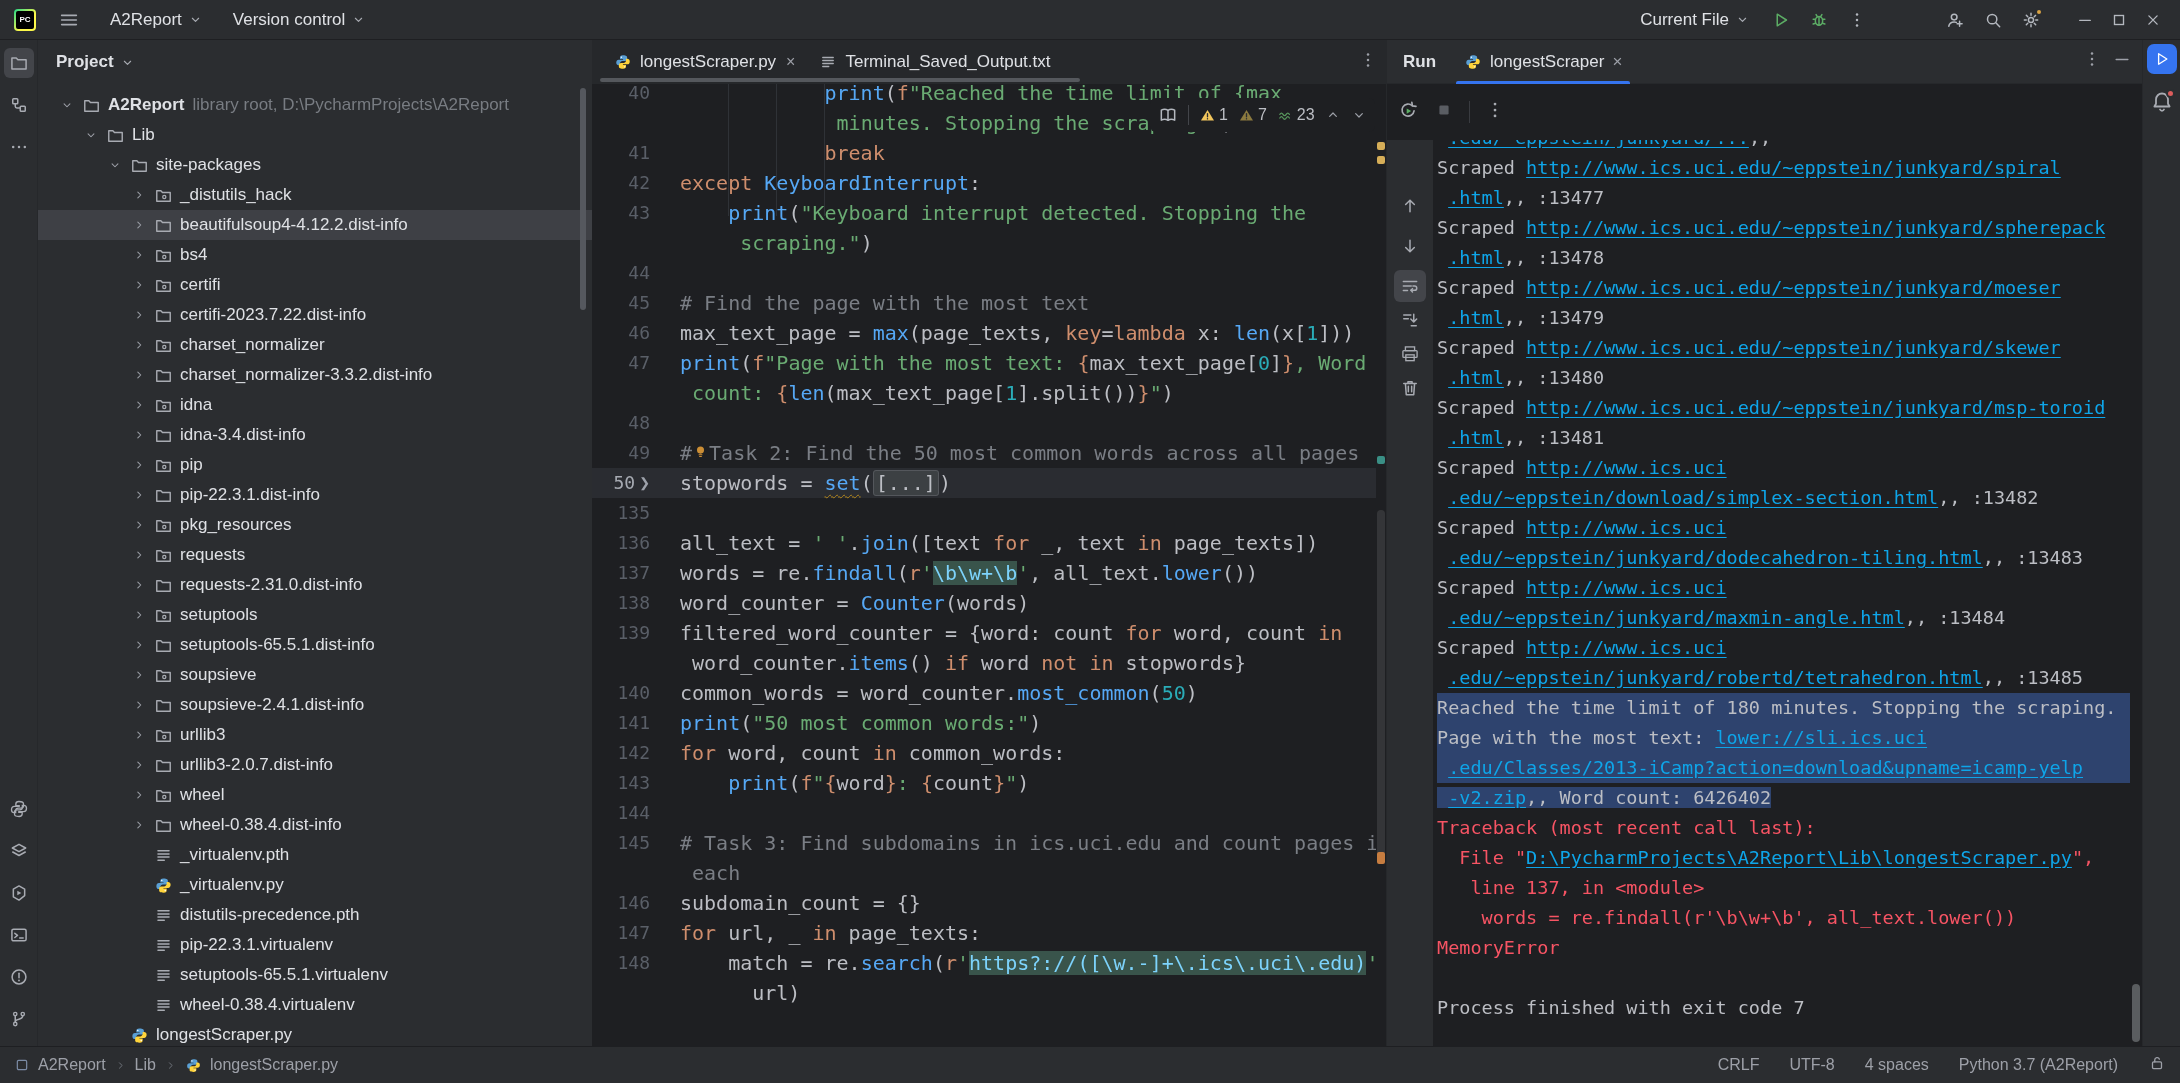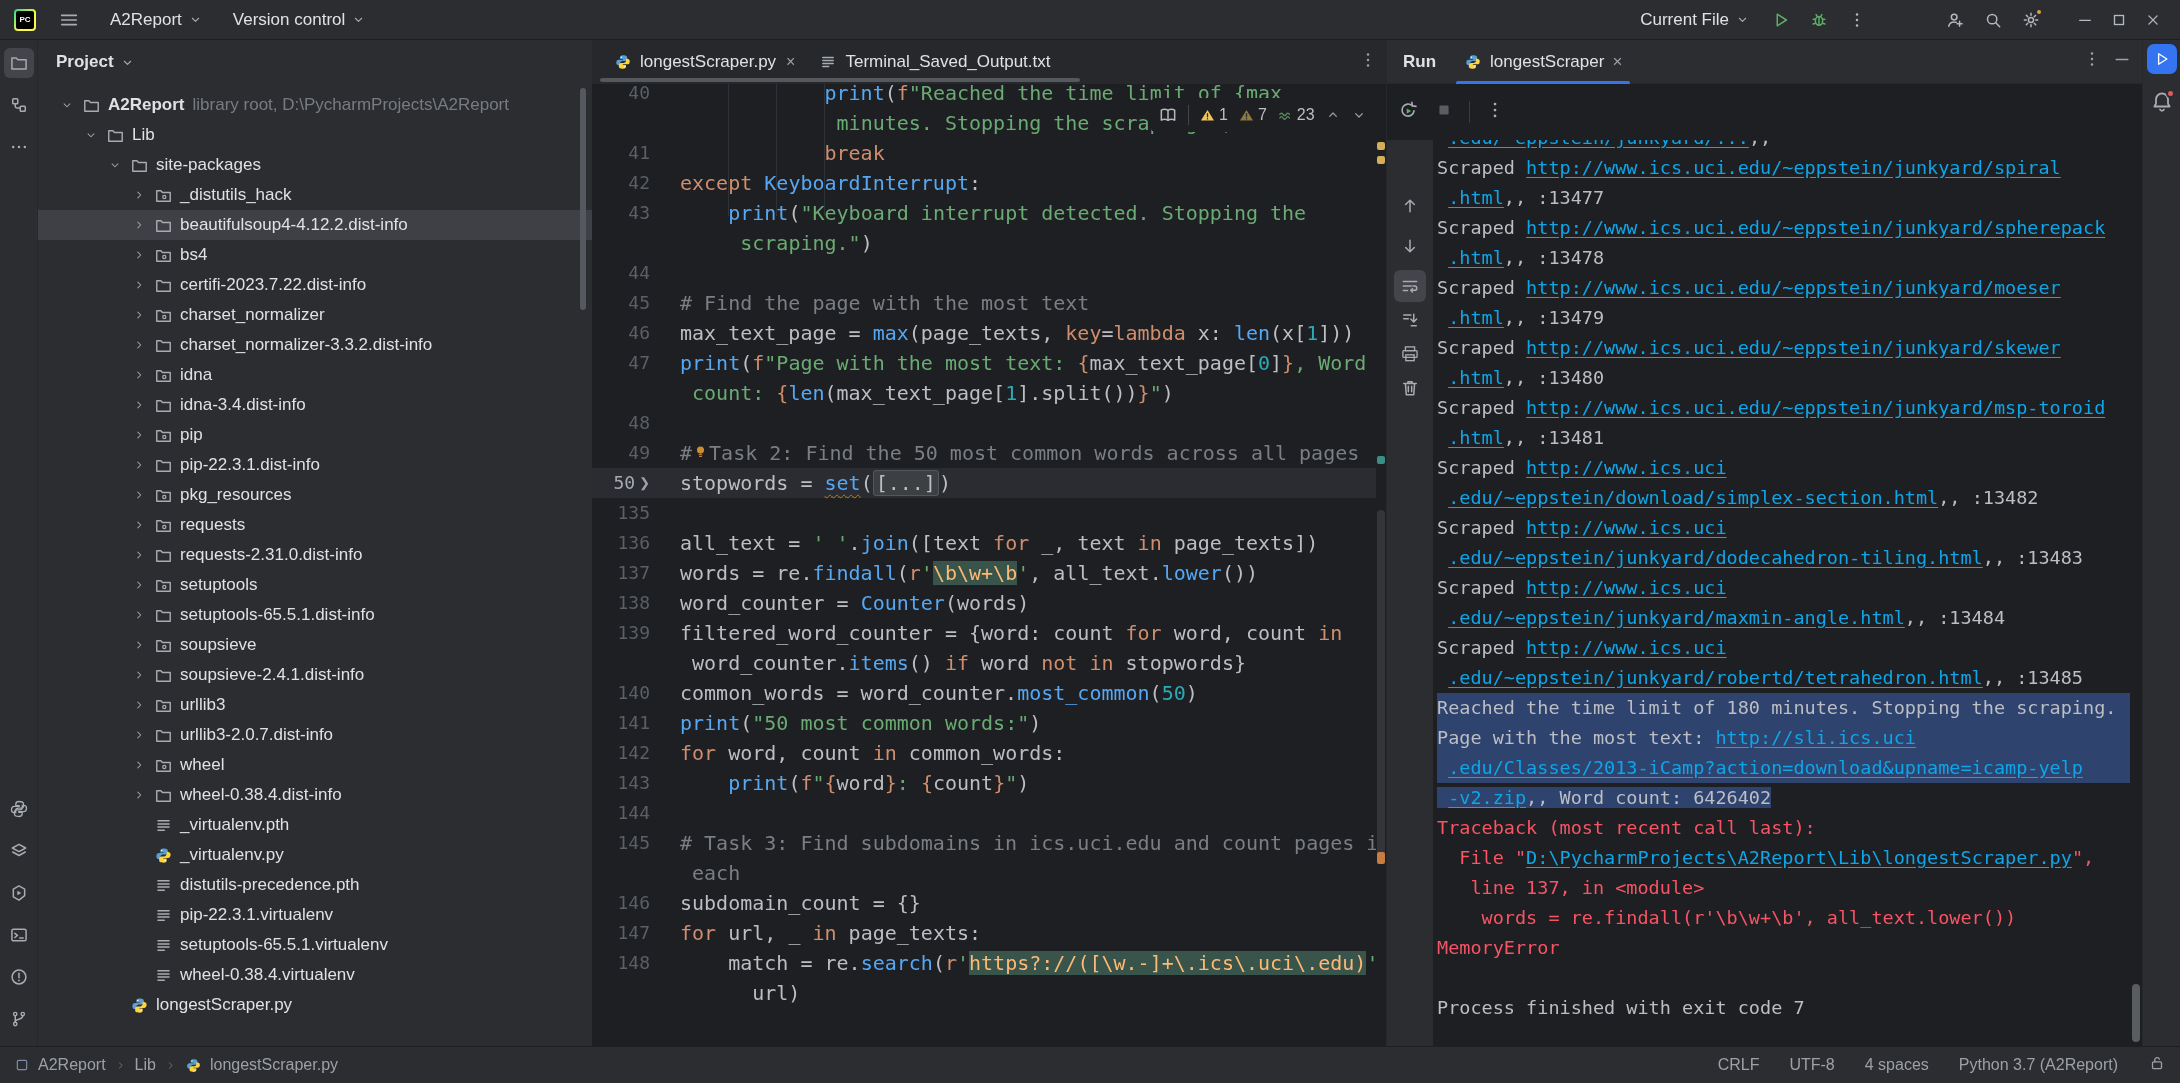--- a/index.html
+++ b/index.html
@@ -47,21 +47,21 @@
   .tabscroll{position:absolute;left:8px;top:38px;width:480px;height:4px;border-radius:2px;background:#55585D;z-index:5;}
   .codearea{position:absolute;left:0;top:44px;right:10px;bottom:0;overflow:hidden;}
   .crow{display:flex;height:30px;font-size:20px;line-height:30px;white-space:pre;}
   .crow.hl{background:#2A2C31;}
   .lnum{width:64px;text-align:right;padding-right:6px;color:#5A5F68;font-size:18px;flex:none;}
   .lnum .fold{color:#9DA2AB;margin-left:4px;}
   .crow.hl .lnum{color:#A6AAB2;}
   .cline{padding-left:24px;}
   .c-p{color:#BCBEC4;} .c-kw{color:#CF8E6D;} .c-fn{color:#56A8F5;} .c-s{color:#6AAB73;}
   .c-c{color:#7A7E85;} .c-n{color:#2AACB8;} .c-br{color:#CF8E6D;} .c-arg{color:#CF8E6D;}
-  .c-re{color:#fdba74;background:#39544B;}
+  .c-re{color:#7dd3fc;background:#39544B;}
   .c-uw{text-decoration:underline wavy #B3861C;text-underline-offset:4px;text-decoration-thickness:1px;}
   .c-chip{background:#3C4043;border:1px solid #54575C;border-radius:3px;color:#BCBEC4;padding:0 2px;}
   .guide{position:absolute;width:1px;background:#2F3237;}
   .inspect{position:absolute;left:558px;top:58px;height:34px;display:flex;align-items:center;gap:10px;
            background:#1E1F22;padding:0 8px;border-radius:6px;font-size:16px;color:#BCBEC4;z-index:6;}
   .insp-sep{width:1px;height:20px;background:#43454A;}
   .stripe{position:absolute;right:0;top:44px;width:10px;bottom:0;}
   .stripe .thumb{position:absolute;left:1px;width:8px;top:426px;height:345px;background:rgba(255,255,255,.10);border-radius:4px;}
   .mark{position:absolute;left:1px;width:8px;height:8px;border-radius:2px;}
   
@@ -404,20 +404,36 @@
           <span class="chev">
             <span class="icon" style="width: 14px; height: 14px; color: rgb(157, 160, 168);">
               <svg viewBox="0 0 24 24">
                 <path d="M10 7l5 5-5 5" fill="none" stroke="currentColor" stroke-width="1.8" stroke-linecap="round" stroke-linejoin="round"></path>
               </svg>
             </span>
           </span>
           <span class="icon ticon" style="width: 19px; height: 19px; color: rgb(168, 171, 178);">
             <svg viewBox="0 0 24 24">
               <path d="M3.5 6h5.2l2 2.2H20.5v11h-17z" fill="none" stroke="currentColor" stroke-width="1.8" stroke-linecap="round" stroke-linejoin="round"></path>
+              <circle cx="13" cy="13.8" r="2" fill="none" stroke="currentColor" stroke-width="1.6"></circle>
+            </svg>
+          </span>
+          <span class="tlabel">certifi</span>
+        </div>
+        <div class="trow" style="padding-left: 92px;">
+          <span class="chev">
+            <span class="icon" style="width: 14px; height: 14px; color: rgb(157, 160, 168);">
+              <svg viewBox="0 0 24 24">
+                <path d="M10 7l5 5-5 5" fill="none" stroke="currentColor" stroke-width="1.8" stroke-linecap="round" stroke-linejoin="round"></path>
+              </svg>
+            </span>
+          </span>
+          <span class="icon ticon" style="width: 19px; height: 19px; color: rgb(168, 171, 178);">
+            <svg viewBox="0 0 24 24">
+              <path d="M3.5 6h5.2l2 2.2H20.5v11h-17z" fill="none" stroke="currentColor" stroke-width="1.8" stroke-linecap="round" stroke-linejoin="round"></path>
             </svg>
           </span>
           <span class="tlabel">certifi-2023.7.22.dist-info</span>
         </div>
         <div class="trow" style="padding-left: 92px;">
           <span class="chev">
             <span class="icon" style="width: 14px; height: 14px; color: rgb(157, 160, 168);">
               <svg viewBox="0 0 24 24">
                 <path d="M10 7l5 5-5 5" fill="none" stroke="currentColor" stroke-width="1.8" stroke-linecap="round" stroke-linejoin="round"></path>
               </svg>
@@ -995,21 +1011,21 @@
           <div class="korow mono"><span class="k-t"> </span><span class="k-link">.html</span><span class="k-t">,, :13481</span></div>
           <div class="korow mono"><span class="k-t">Scraped </span><span class="k-link">http://www.ics.uci</span></div>
           <div class="korow mono"><span class="k-t"> </span><span class="k-link">.edu/~eppstein/download/simplex-section.html</span><span class="k-t">,, :13482</span></div>
           <div class="korow mono"><span class="k-t">Scraped </span><span class="k-link">http://www.ics.uci</span></div>
           <div class="korow mono"><span class="k-t"> </span><span class="k-link">.edu/~eppstein/junkyard/dodecahedron-tiling.html</span><span class="k-t">,, :13483</span></div>
           <div class="korow mono"><span class="k-t">Scraped </span><span class="k-link">http://www.ics.uci</span></div>
           <div class="korow mono"><span class="k-t"> </span><span class="k-link">.edu/~eppstein/junkyard/maxmin-angle.html</span><span class="k-t">,, :13484</span></div>
           <div class="korow mono"><span class="k-t">Scraped </span><span class="k-link">http://www.ics.uci</span></div>
           <div class="korow mono"><span class="k-t"> </span><span class="k-link">.edu/~eppstein/junkyard/robertd/tetrahedron.html</span><span class="k-t">,, :13485</span></div>
           <div class="korow mono selfull"><span class="k-t">Reached the time limit of 180 minutes. Stopping the scraping.</span></div>
-          <div class="korow mono selfull"><span class="k-t">Page with the most text: </span><span class="k-link">http://sli.ics.uci</span></div>
+          <div class="korow mono selfull"><span class="k-t">Page with the most text: </span><span class="k-link">lower://sli.ics.uci</span></div>
           <div class="korow mono selfull"><span class="k-t"> </span><span class="k-link">.edu/Classes/2013-iCamp?action=download&amp;upname=icamp-yelp</span></div>
           <div class="korow mono"><span class="k-t k-selbg"> </span><span class="k-link k-selbg">-v2.zip</span><span class="k-t k-selbg">,, Word count: 6426402</span></div>
           <div class="korow mono"><span class="k-err">Traceback (most recent call last):</span></div>
           <div class="korow mono"><span class="k-err">  File "</span><span class="k-flink">D:\PycharmProjects\A2Report\Lib\longestScraper.py</span><span class="k-err">",</span></div>
           <div class="korow mono"><span class="k-err">   line 137, in &lt;module&gt;</span></div>
           <div class="korow mono"><span class="k-err">    words = re.findall(r'\b\w+\b', all_text.lower())</span></div>
           <div class="korow mono"><span class="k-err">MemoryError</span></div>
           <div class="korow mono"></div>
           <div class="korow mono"><span class="k-t">Process finished with exit code 7</span></div>
         </div>

